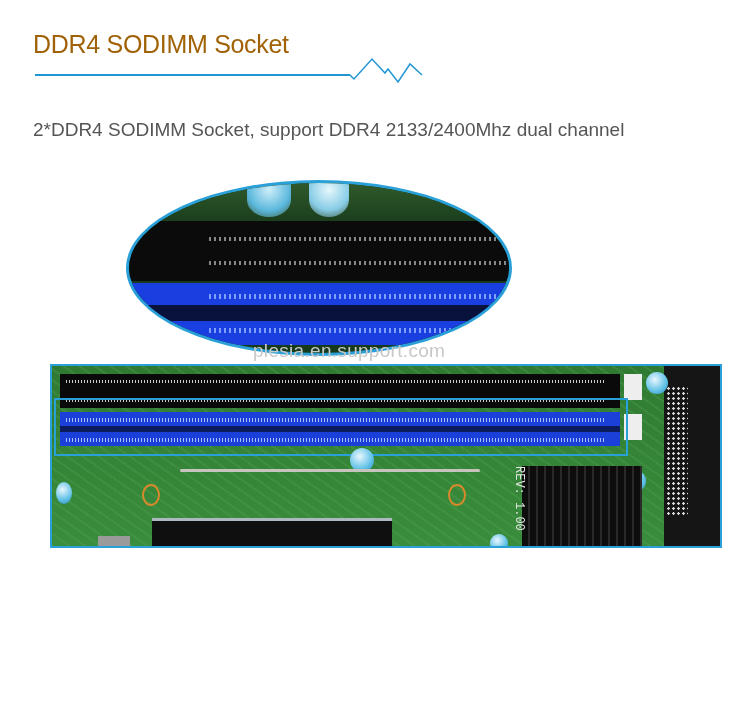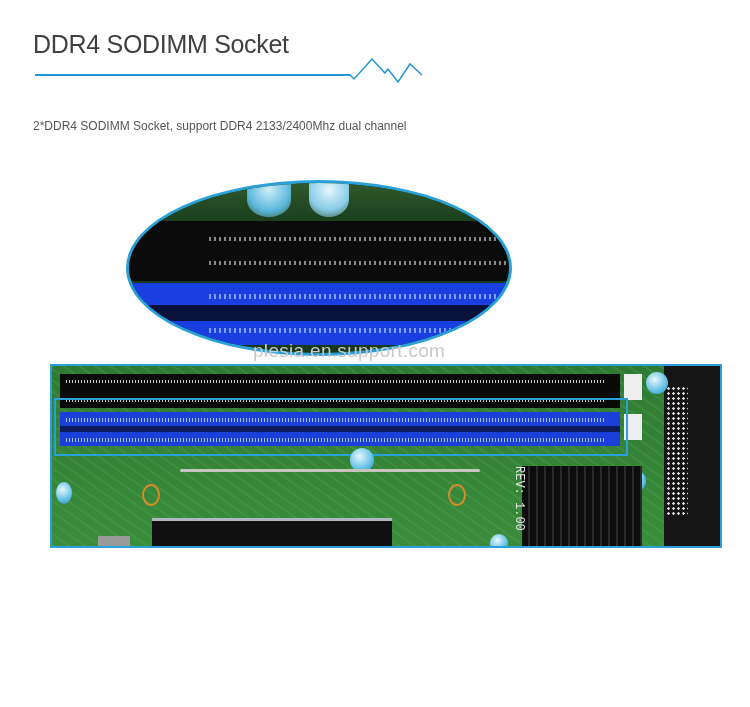--- a/index.html
+++ b/index.html
@@ -1,26 +1,26 @@
 <!DOCTYPE html>
 <html><head>
 <meta charset="utf-8">
 <style>
   html, body { margin: 0; padding: 0; }
   body {
     width: 750px; height: 707px; background: #ffffff; position: relative; overflow: hidden;
     font-family: "Liberation Sans", "DejaVu Sans", sans-serif;
   }
   .title {
-    position: absolute; left: 33px; top: 30px; font-size: 25px; color: #404040;
+    position: absolute; left: 33px; top: 30px; font-size: 25px; color: #a16207;
     letter-spacing: -0.3px; font-weight: normal;
   }
   .wave { position: absolute; left: 0; top: 50px; }
   .subtitle {
-    position: absolute; left: 33px; top: 119px; font-size: 12px; color: #555555;
+    position: absolute; left: 33px; top: 119px; font-size: 19px; color: #555555;
   }
   .oval {
     position: absolute; left: 126px; top: 180px; width: 386px; height: 176px;
     border-radius: 50%; border: 3px solid #2aa0d8; overflow: hidden;
     background: #163a1a; box-sizing: border-box;
   }
   .oval .pcb-top { position: absolute; left: 0; top: 0; width: 100%; height: 40px; background: linear-gradient(#2f5a2c, #1a3d1c); }
   .oval .cap1 { position: absolute; left: 118px; top: 0px; width: 44px; height: 34px; border-radius: 0 0 50% 50%; background: radial-gradient(circle at 50% 20%, #cfeef9, #5bb8dd 60%, #3d5a3a); }
   .oval .cap2 { position: absolute; left: 180px; top: 0px; width: 40px; height: 34px; border-radius: 0 0 50% 50%; background: radial-gradient(circle at 50% 20%, #e6f7fc, #87cce6 60%, #3d5a3a); }
   .oval .black-slot { position: absolute; left: 0; top: 38px; width: 100%; height: 60px; background: #0b0b0b; }

